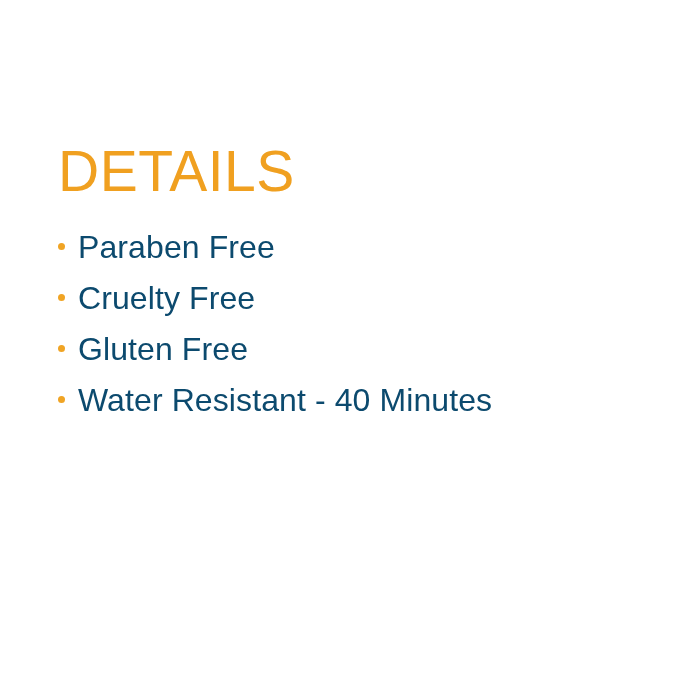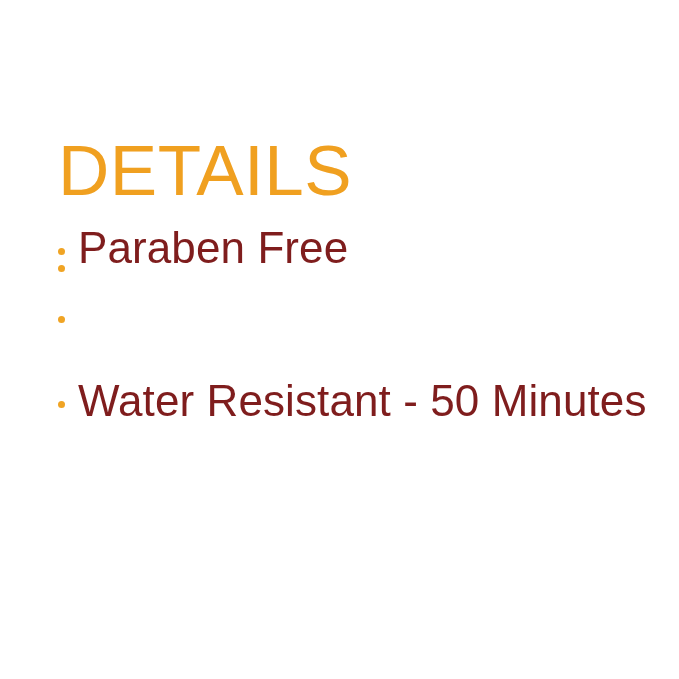--- a/index.html
+++ b/index.html
@@ -21,21 +21,21 @@
     box-sizing: border-box;
   }
   .details-panel {
     position: absolute;
     left: 58px;
     top: 128px;
     width: 600px;
   }
   .panel-title {
     font-family: "Liberation Sans", sans-serif;
-    font-size: 71px;
+    font-size: 57px;
     font-weight: 300;
     line-height: 86px;
     letter-spacing: 0.5px;
     color: #F0A020;
     margin: 0 0 8px 0;
     white-space: nowrap;
   }
   .feature-list {
     list-style: none;
     margin: 0;
@@ -54,52 +54,54 @@
     height: 7px;
     min-width: 7px;
     border-radius: 50%;
     background: #F0A424;
     margin-right: 13px;
     position: relative;
     top: -8px;
   }
   .feature-label {
     font-family: "Liberation Sans", sans-serif;
-    font-size: 44px;
+    font-size: 32px;
     font-weight: 300;
     letter-spacing: 0.1px;
-    color: #7f1d1d;
+    color: #0c4a6e;
   }
 </style>
 </head>
 <body>
 
 <div class="canvas">
 
   <section class="details-panel">
 
     <h1 class="panel-title">DETAILS</h1>
 
     <ul class="feature-list">
 
       <li class="feature-item">
         <span class="bullet-dot"></span>
         <span class="feature-label">Paraben Free</span>
       </li>
 
       <li class="feature-item">
         <span class="bullet-dot"></span>
+        <span class="feature-label">Cruelty Free</span>
       </li>
 
       <li class="feature-item">
         <span class="bullet-dot"></span>
+        <span class="feature-label">Gluten Free</span>
       </li>
 
 
 
       <li class="feature-item">
         <span class="bullet-dot"></span>
-        <span class="feature-label">Water Resistant - 50 Minutes</span>
+        <span class="feature-label">Water Resistant - 40 Minutes</span>
       </li>
 
     </ul>
   </section>
 </div>
 
 </body></html>

